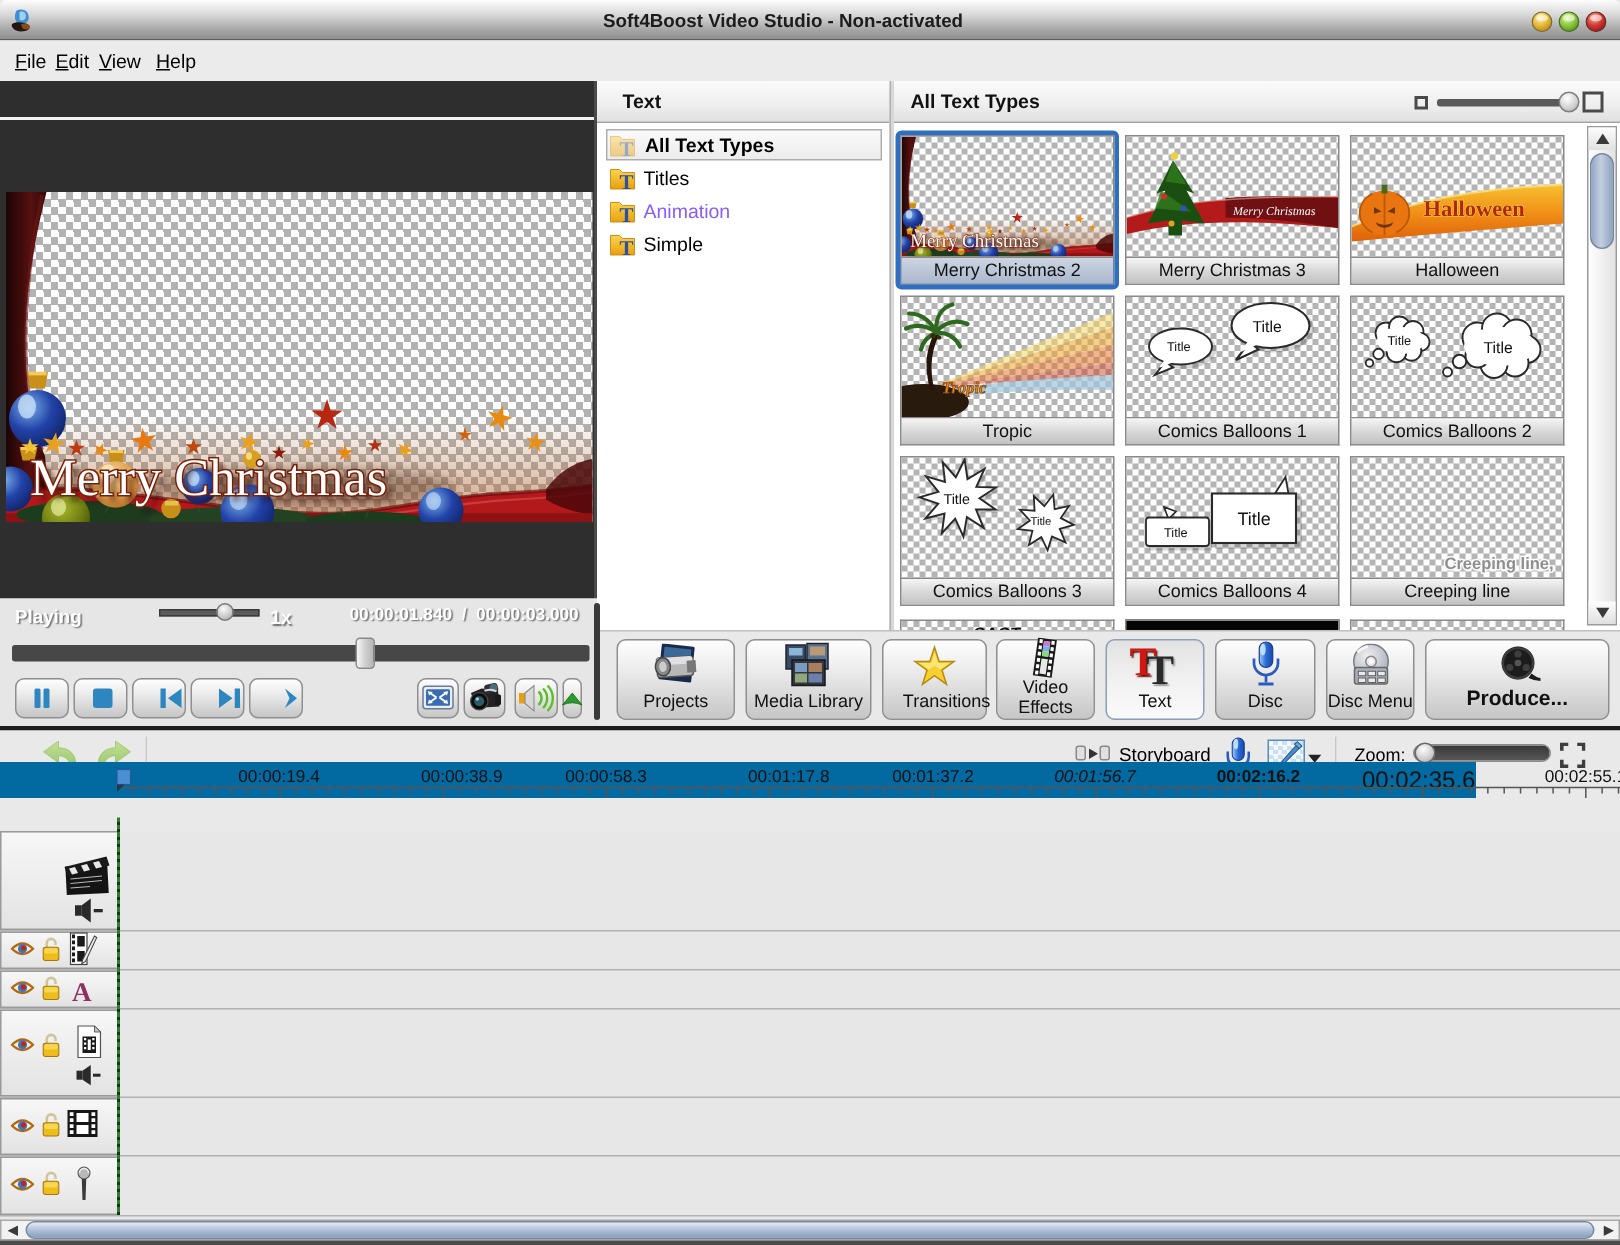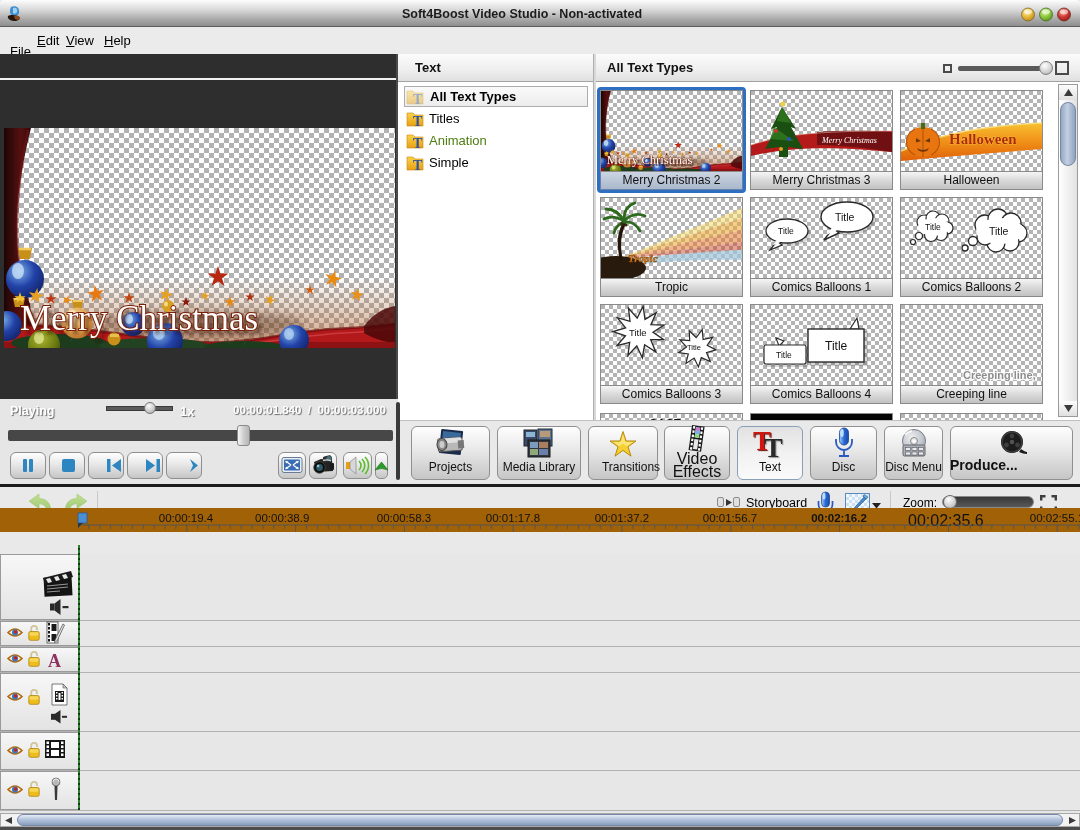--- a/index.html
+++ b/index.html
@@ -48,21 +48,21 @@
     <circle cx="9" cy="7.5" r="6.5" fill="url(#wby)" stroke="#7a6a30" stroke-width="0.8"></circle>
     <circle cx="27" cy="7.5" r="6.5" fill="url(#wbg)" stroke="#4a6a28" stroke-width="0.8"></circle>
     <circle cx="45" cy="7.5" r="6.5" fill="url(#wbr)" stroke="#6a2a20" stroke-width="0.8"></circle>
     <ellipse cx="9" cy="5" rx="4" ry="2.4" fill="#ffffff" opacity="0.55"></ellipse>
     <ellipse cx="27" cy="5" rx="4" ry="2.4" fill="#ffffff" opacity="0.55"></ellipse>
     <ellipse cx="45" cy="5" rx="4" ry="2.4" fill="#ffffff" opacity="0.55"></ellipse>
   </svg>
 </div>
 
 <div class="abs" id="menubar" style="left:0;top:27px;width:1080px;height:27px;background:#ebebeb;">
-  <div class="abs" style="left:10px;top:6px;font-size:13px;color:#000;margin-top:11px;"><u>F</u>ile</div>
+  <div class="abs" style="left:10px;top:6px;font-size:13px;color:#000;"><u>F</u>ile</div>
   <div class="abs" style="left:37px;top:6px;font-size:13px;color:#000;"><u>E</u>dit</div>
   <div class="abs" style="left:66px;top:6px;font-size:13px;color:#000;"><u>V</u>iew</div>
   <div class="abs" style="left:104px;top:6px;font-size:13px;color:#000;"><u>H</u>elp</div>
 </div>
 
 <div class="abs" id="leftpanel" style="left:0;top:54px;width:396px;height:345px;background:#2e2e2e;">
   <div class="abs" style="left:0;top:24px;width:396px;height:2px;background:#f2f2f2;"></div>
 
   <div class="abs checker5" id="previmg" style="left:4px;top:74px;width:391px;height:220px;">
       <svg width="391" height="220" viewBox="0 0 391 220" style="display:block">
@@ -237,21 +237,21 @@
 <div class="abs" style="left:396px;top:402px;width:4px;height:78px;background:#3a3a3a;border-radius:2px;z-index:5;"></div>
 
 <div class="abs" id="midpanel" style="left:398px;top:54px;width:195px;height:366px;background:#fff;">
   <div class="abs hdr" style="left:0;top:0;width:195px;height:28px;">
     <div class="abs" style="left:17px;top:6px;font-size:13px;font-weight:bold;color:#111;">Text</div>
   </div>
 
   <div class="abs" style="left:6px;top:32px;width:184px;height:21px;background:linear-gradient(#fafafa,#ececec);border:1px solid #adadad;"></div>
   <div class="abs" style="left:32px;top:35px;font-size:13px;font-weight:bold;color:#000;">All Text Types</div>
   <div class="abs" style="left:31px;top:57px;font-size:13px;color:#000;">Titles</div>
-  <div class="abs" style="left:31px;top:79px;font-size:13px;color:#4d7c0f;">Animation</div>
+  <div class="abs" style="left:31px;top:79px;font-size:13px;color:#8b5cf6;">Animation</div>
   <div class="abs" style="left:31px;top:101px;font-size:13px;color:#000;">Simple</div>
   <svg class="abs" style="left:8px;top:33px" width="20" height="94" viewBox="0 0 20 94">
     <defs>
       <linearGradient id="fold" x1="0" y1="0" x2="0" y2="1">
           <stop offset="0" stop-color="#fcd34a"></stop>
           <stop offset="1" stop-color="#e8a012"></stop>
         </linearGradient>
     </defs>
     <g opacity="0.45">
       <path d="M1,4 l6,0 l2,2 l8,0 l0,11 l-16,0z" fill="url(#fold)" stroke="#c8860a" stroke-width="0.6"></path>
@@ -475,25 +475,25 @@
   <div class="abs gbtn" style="left:99px;top:5px;width:84px;height:54px;"></div>
   <div class="abs gbtn" style="left:190px;top:5px;width:70px;height:54px;"></div>
   <div class="abs gbtn" style="left:266px;top:5px;width:66px;height:54px;"></div>
   <div class="abs" style="left:339px;top:5px;width:66px;height:54px;background:linear-gradient(#e2e2e2,#f2f2f2 55%,#fafafa);border:1px solid #8aa0b8;border-radius:6px;"></div>
   <div class="abs gbtn" style="left:412px;top:5px;width:67px;height:54px;"></div>
   <div class="abs gbtn" style="left:486px;top:5px;width:59px;height:54px;"></div>
   <div class="abs gbtn" style="left:552px;top:5px;width:123px;height:54px;"></div>
   <div class="abs" style="left:13px;top:39px;width:79px;text-align:center;font-size:12px;color:#111;">Projects</div>
   <div class="abs" style="left:99px;top:39px;width:84px;text-align:center;font-size:12px;color:#111;">Media Library</div>
   <div class="abs" style="left:190px;top:39px;width:86px;text-align:center;font-size:12px;color:#111;">Transitions</div>
-  <div class="abs" style="left:266px;top:31px;width:66px;text-align:center;font-size:16px;color:#111;line-height:13px;">Video<br>Effects</div>
+  <div class="abs" style="left:266px;top:31px;width:66px;text-align:center;font-size:12px;color:#111;line-height:13px;">Video<br>Effects</div>
   <div class="abs" style="left:339px;top:39px;width:66px;text-align:center;font-size:12px;color:#111;">Text</div>
   <div class="abs" style="left:412px;top:39px;width:67px;text-align:center;font-size:12px;color:#111;">Disc</div>
   <div class="abs" style="left:486px;top:39px;width:59px;text-align:center;font-size:12px;color:#111;">Disc Menu</div>
-  <div class="abs" style="left:552px;top:36px;width:123px;text-align:left;font-size:14px;font-weight:bold;color:#111;">Produce...</div>
+  <div class="abs" style="left:552px;top:36px;width:123px;text-align:center;font-size:14px;font-weight:bold;color:#111;">Produce...</div>
 
   <svg class="abs" style="left:36px;top:8px" width="34" height="30" viewBox="0 0 34 30">
     <rect x="6" y="1" width="22" height="24" rx="1" fill="#1a2a4a" transform="rotate(6 17 13)"></rect>
     <rect x="8" y="3" width="18" height="8" fill="#3a6a9a" transform="rotate(6 17 13)"></rect>
     <g transform="rotate(-4 16 16)">
       <rect x="4" y="9" width="24" height="13" rx="2" fill="#b8b8b8" stroke="#555"></rect>
       <rect x="4" y="9" width="24" height="5" rx="2" fill="#e0e0e0"></rect>
       <ellipse cx="8" cy="15" rx="5" ry="6" fill="#888" stroke="#444"></ellipse>
       <ellipse cx="8" cy="15" rx="2.5" ry="3.5" fill="#ccc"></ellipse>
       <rect x="24" y="12" width="6" height="8" fill="#777"></rect>
@@ -632,27 +632,27 @@
   <div class="abs" style="left:903px;top:9px;font-size:12px;color:#000;">Zoom:</div>
   <div class="abs" style="left:942px;top:9px;width:92px;height:12px;background:linear-gradient(#383838,#585858);border-radius:6px;border:1px solid #8a8a8a;"></div>
   <div class="abs" style="left:943px;top:8px;width:14px;height:14px;border-radius:50%;background:radial-gradient(circle at 40% 30%,#fdfdfd,#c8c8c8 65%,#909090);border:1px solid #6a6a6a;"></div>
   <svg class="abs" style="left:1040px;top:8px" width="17" height="17" viewBox="0 0 17 17">
     <g stroke="#3e3e3e" stroke-width="2.4" fill="none">
       <path d="M1.2,5.5 V1.2 H5.5 M11.5,1.2 H15.8 V5.5 M15.8,11.5 V15.8 H11.5 M5.5,15.8 H1.2 V11.5"></path>
     </g>
   </svg>
 </div>
 
-<div class="abs" id="ruler" style="left:0;top:508px;width:1080px;height:24px;background:#a16207;">
+<div class="abs" id="ruler" style="left:0;top:508px;width:984px;height:24px;background:#0369a1;">
   <div class="abs" style="left:146px;top:4px;width:80px;text-align:center;font-size:11.5px;color:#111;white-space:nowrap;">00:00:19.4</div>
-    <div class="abs" style="left:255px;top:4px;width:80px;text-align:left;font-size:11.5px;color:#111;white-space:nowrap;">00:00:38.9</div>
+    <div class="abs" style="left:255px;top:4px;width:80px;text-align:right;font-size:11.5px;color:#111;white-space:nowrap;">00:00:38.9</div>
     <div class="abs" style="left:364px;top:4px;width:80px;text-align:center;font-size:11.5px;color:#111;white-space:nowrap;">00:00:58.3</div>
-    <div class="abs" style="left:473px;top:4px;width:80px;text-align:center;font-size:11.5px;color:#111;white-space:nowrap;">00:01:17.8</div>
+    <div class="abs" style="left:473px;top:4px;width:80px;text-align:right;font-size:11.5px;color:#111;white-space:nowrap;">00:01:17.8</div>
     <div class="abs" style="left:582px;top:4px;width:80px;text-align:center;font-size:11.5px;color:#111;white-space:nowrap;">00:01:37.2</div>
-    <div class="abs" style="left:690px;top:4px;width:80px;text-align:center;font-size:11.5px;color:#111;white-space:nowrap;">00:01:56.7</div>
+    <div class="abs" style="left:690px;top:4px;width:80px;text-align:center;font-size:11.5px;color:#111;white-space:nowrap;font-style:italic;">00:01:56.7</div>
     <div class="abs" style="left:799px;top:4px;width:80px;text-align:center;font-size:11.5px;color:#111;white-space:nowrap;font-weight:bold;">00:02:16.2</div>
     <div class="abs" style="left:908px;top:4px;width:80px;font-size:16px;color:#111;white-space:nowrap;">00:02:35.6</div>
     <div class="abs" style="left:1017px;top:4px;width:80px;text-align:center;font-size:11.5px;color:#111;white-space:nowrap;">00:02:55.1</div>
   <svg class="abs" style="left:0;top:0" width="1080" height="24" viewBox="0 0 1080 24">
     <line x1="82" y1="17" x2="1080" y2="17" stroke="#555" stroke-width="1"></line>
     <path d="M88.9,17 v4 M99.8,17 v4 M110.6,17 v4 M121.5,17 v4 M132.4,17 v4 M143.3,17 v4 M154.2,17 v4 M165.0,17 v4 M175.9,17 v4 M186.8,17 v7 M197.7,17 v4 M208.6,17 v4 M219.4,17 v4 M230.3,17 v4 M241.2,17 v4 M252.1,17 v4 M263.0,17 v4 M273.8,17 v4 M284.7,17 v4 M295.6,17 v7 M306.5,17 v4 M317.4,17 v4 M328.2,17 v4 M339.1,17 v4 M350.0,17 v4 M360.9,17 v4 M371.8,17 v4 M382.6,17 v4 M393.5,17 v4 M404.4,17 v7 M415.3,17 v4 M426.2,17 v4 M437.0,17 v4 M447.9,17 v4 M458.8,17 v4 M469.7,17 v4 M480.6,17 v4 M491.4,17 v4 M502.3,17 v4 M513.2,17 v7 M524.1,17 v4 M535.0,17 v4 M545.8,17 v4 M556.7,17 v4 M567.6,17 v4 M578.5,17 v4 M589.4,17 v4 M600.2,17 v4 M611.1,17 v4 M622.0,17 v7 M632.9,17 v4 M643.8,17 v4 M654.6,17 v4 M665.5,17 v4 M676.4,17 v4 M687.3,17 v4 M698.2,17 v4 M709.0,17 v4 M719.9,17 v4 M730.8,17 v7 M741.7,17 v4 M752.6,17 v4 M763.4,17 v4 M774.3,17 v4 M785.2,17 v4 M796.1,17 v4 M807.0,17 v4 M817.8,17 v4 M828.7,17 v4 M839.6,17 v7 M850.5,17 v4 M861.4,17 v4 M872.2,17 v4 M883.1,17 v4 M894.0,17 v4 M904.9,17 v4 M915.8,17 v4 M926.6,17 v4 M937.5,17 v4 M948.4,17 v7 M959.3,17 v4 M970.2,17 v4 M981.0,17 v4 M991.9,17 v4 M1002.8,17 v4 M1013.7,17 v4 M1024.6,17 v4 M1035.4,17 v4 M1046.3,17 v4 M1057.2,17 v7 M1068.1,17 v4 M1079.0,17 v4" stroke="#555" stroke-width="1" fill="none"></path>
   </svg>
   <svg class="abs" style="left:76px;top:4px" width="14" height="20" viewBox="0 0 14 20">
     <rect x="2" y="1" width="9" height="10" fill="#4a8fd4" stroke="#2a5a94" stroke-width="0.8"></rect>
     <path d="M2,11 L7,11 L2,16 Z" fill="#23364a"></path>

